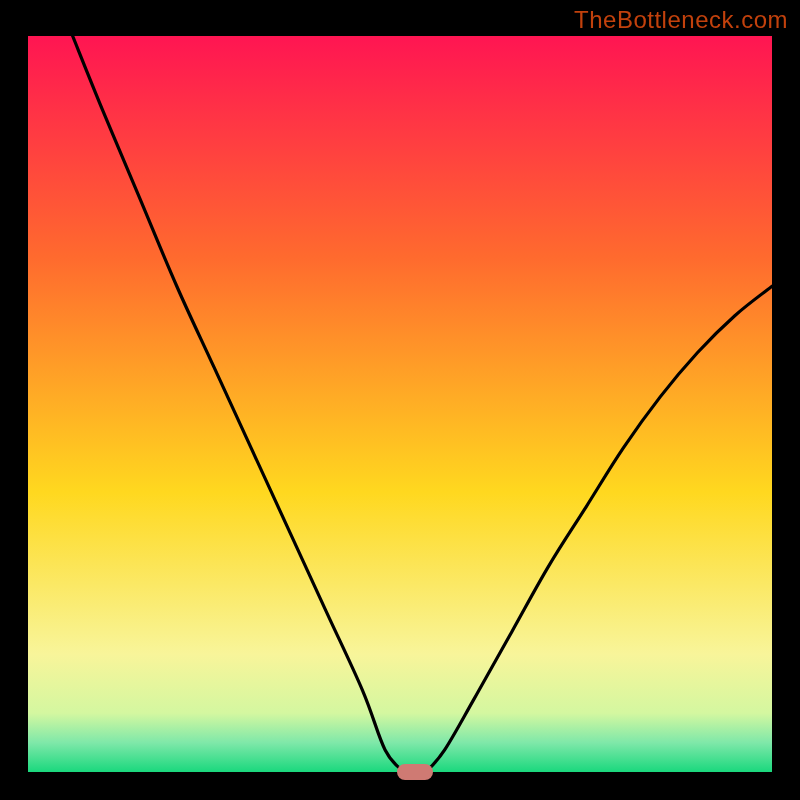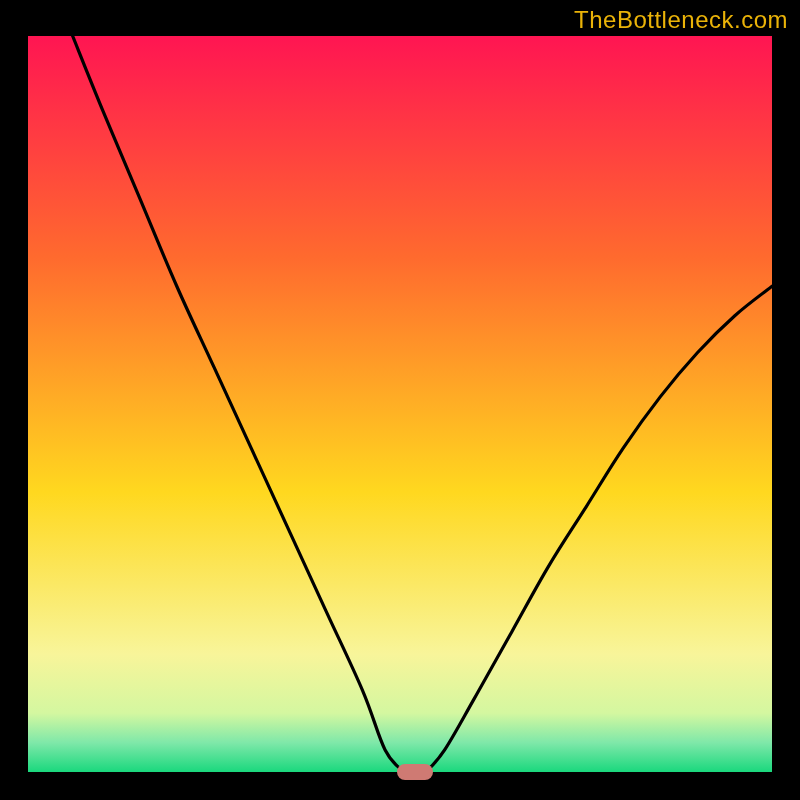--- a/index.html
+++ b/index.html
@@ -14,21 +14,21 @@
   .frame {
     position: relative;
     width: 800px;
     height: 800px;
     background: #000;
   }
   .watermark {
     position: absolute;
     top: 6px;
     right: 12px;
-    color: #eab308;
+    color: #c2410c;
     font-size: 24px;
     font-weight: 500;
     letter-spacing: 0.5px;
     user-select: none;
   }
   .plot {
     position: absolute;
     left: 28px;
     top: 36px;
     width: 744px;

